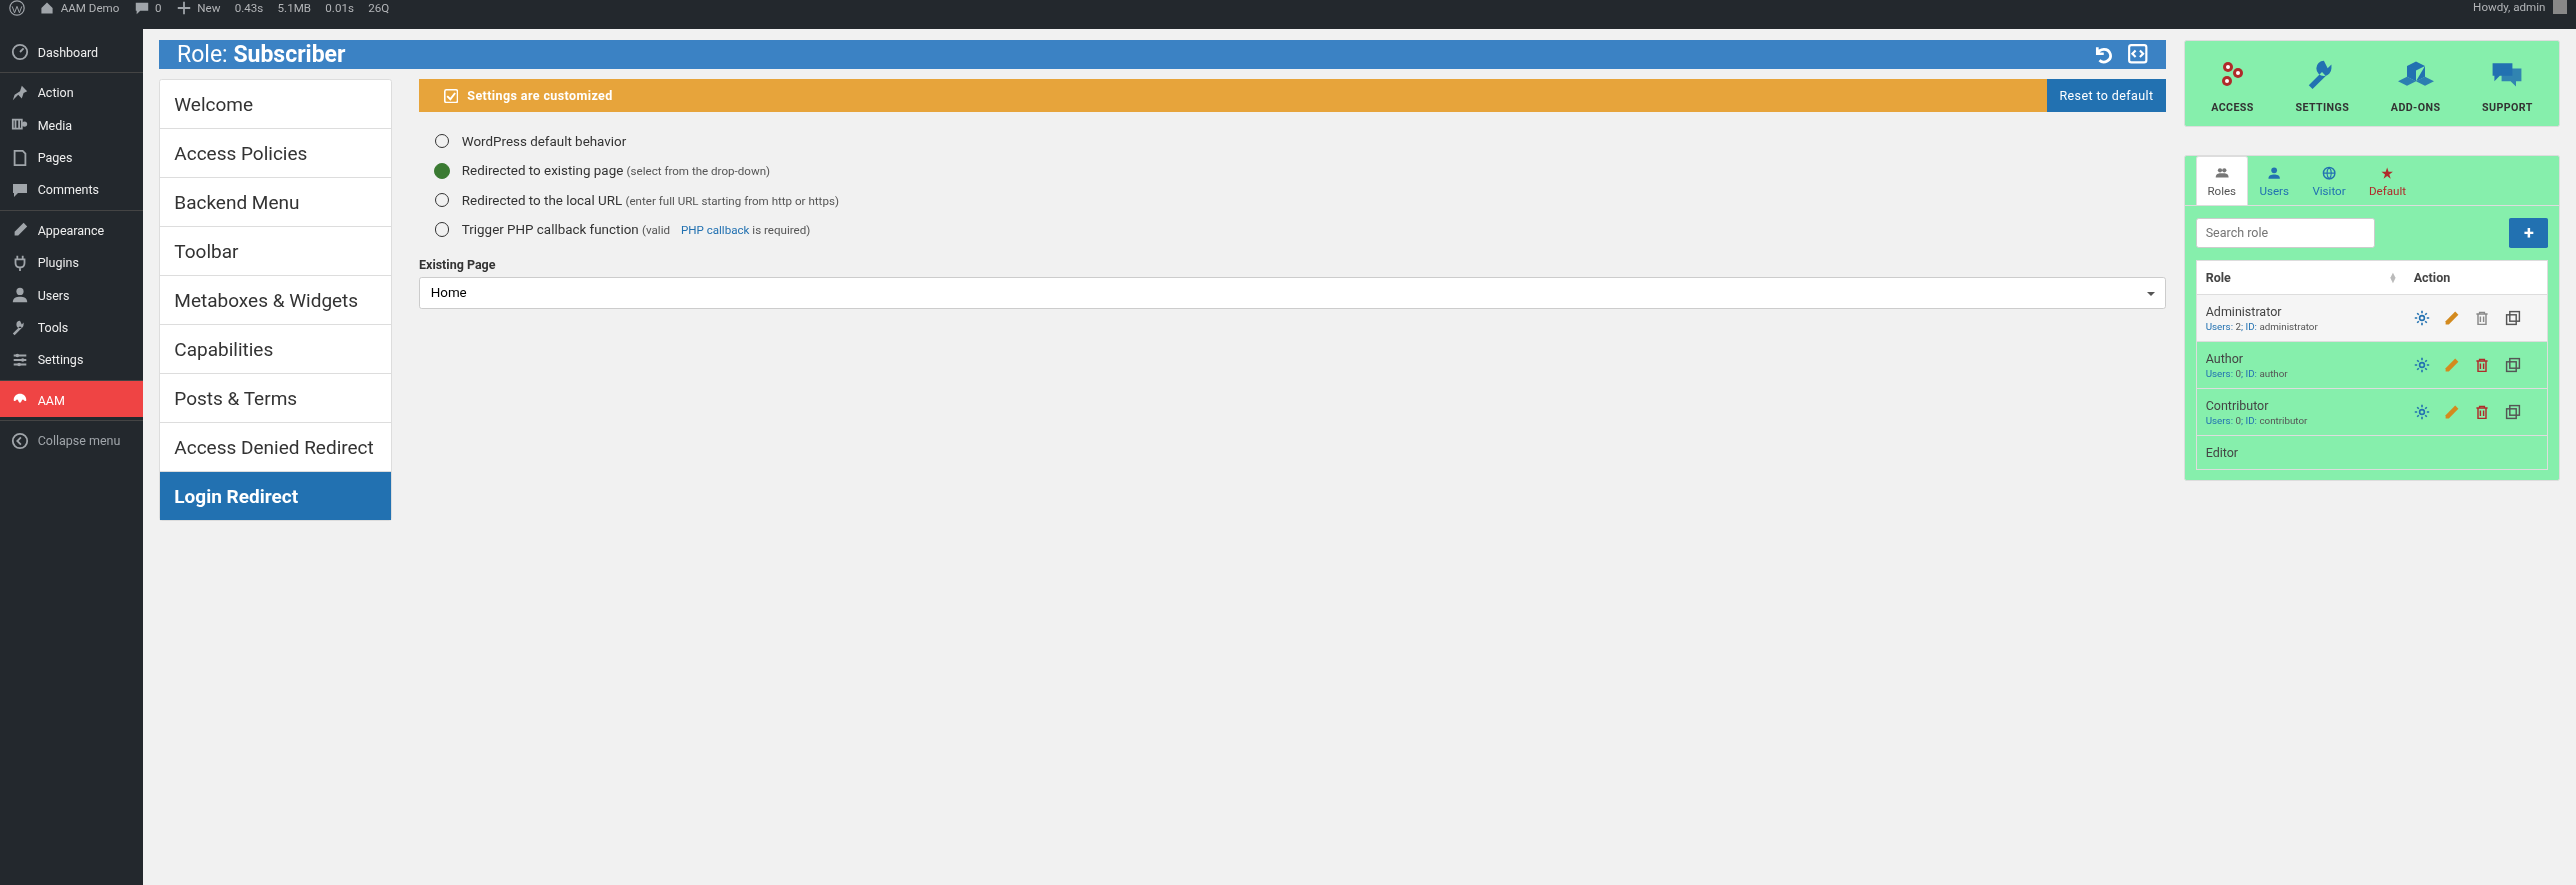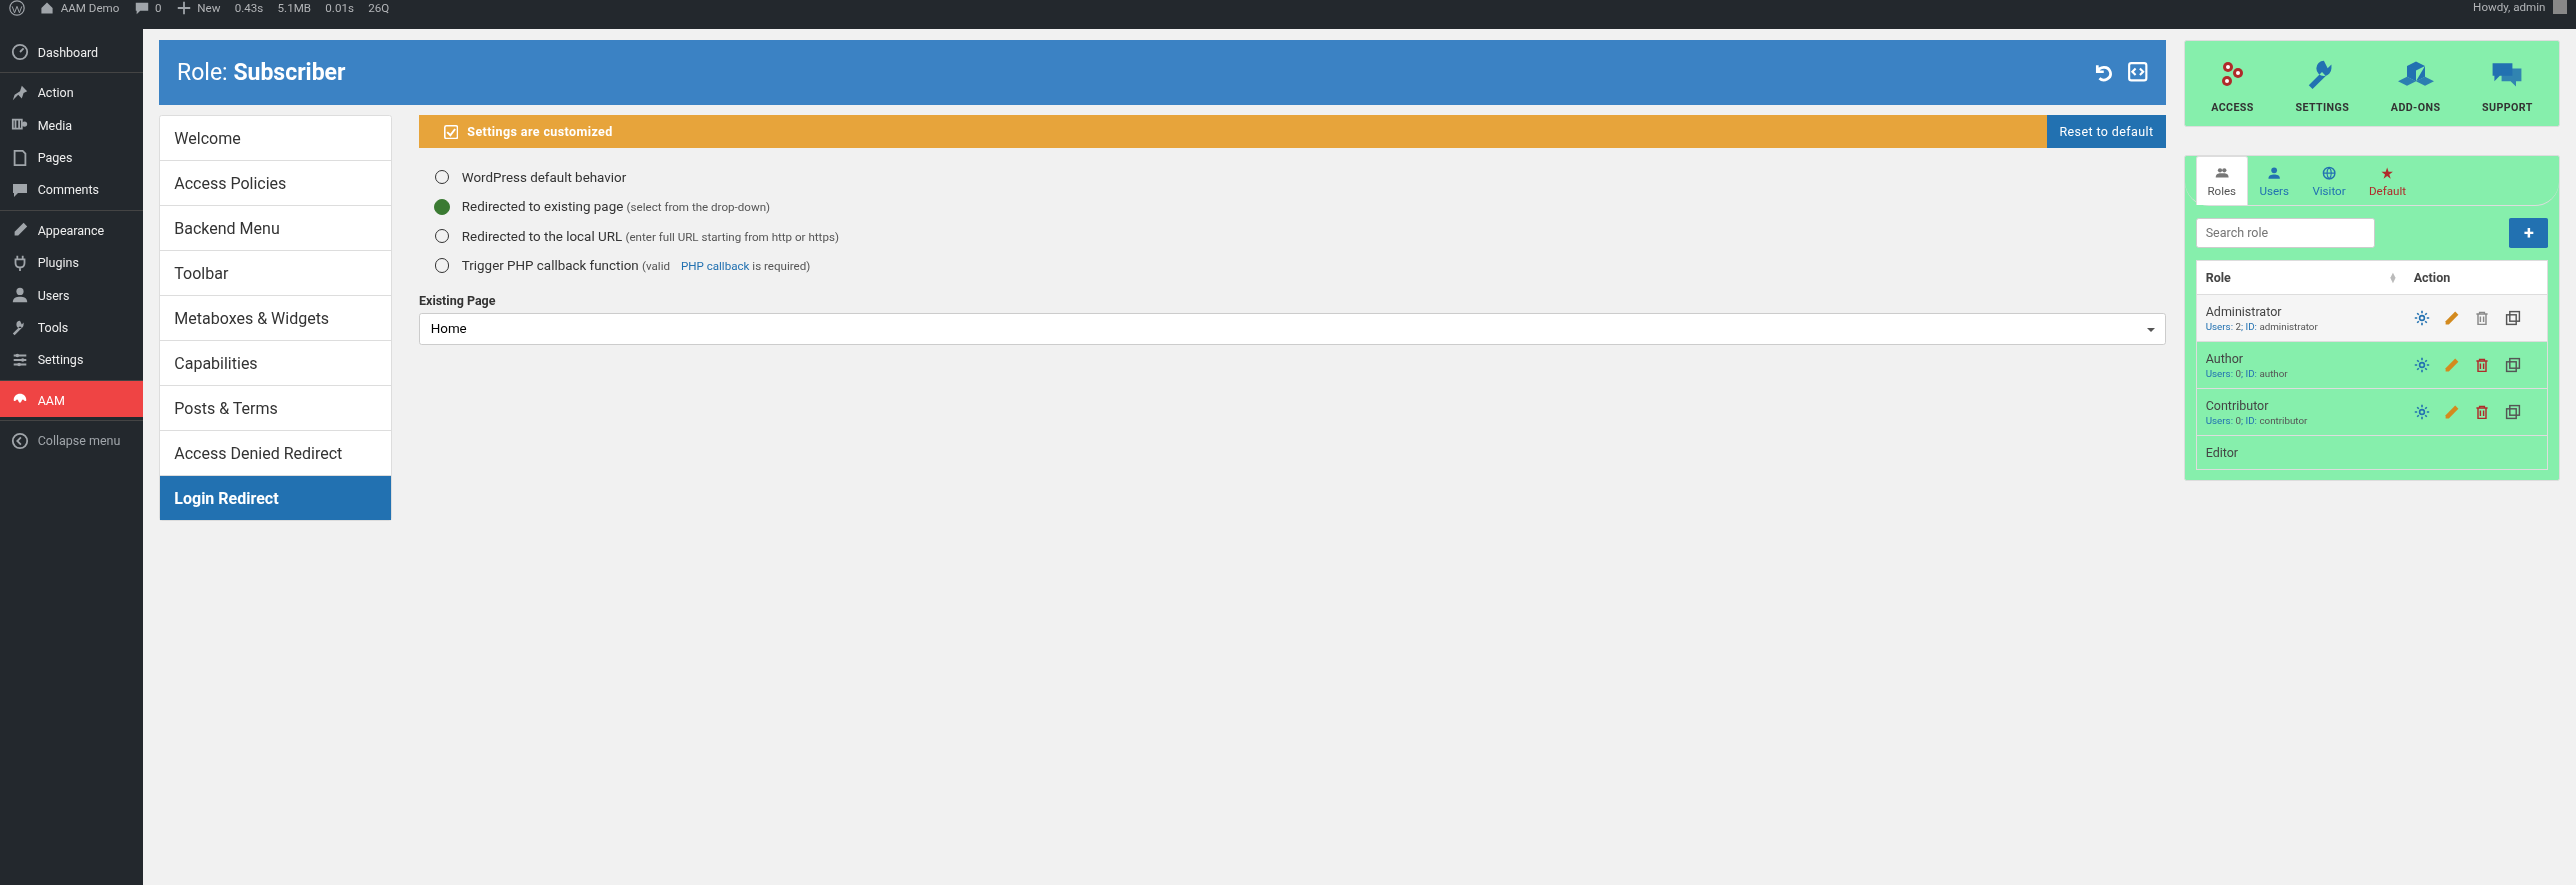--- a/index.html
+++ b/index.html
@@ -23,30 +23,30 @@
 .sidebar .menu-item.active svg { fill: #fff; }
 .sidebar .menu-item.active::after { content: ""; position: absolute; right: -9px; top: 50%; transform: translateY(-50%); border: 9px solid transparent; border-right-color: #f1f1f1; }
 .sidebar .collapse { color: #a0a5aa; }
 
 
 .main { flex: 1; display: flex; gap: 18px; padding: 10.7px 16px; }
 .left-col { flex: 1; }
 .right-col { width: 376px; }
 
 
-.titlebar { background: #3b82c4; color: #fff; padding: 19px 18px; display: flex; align-items: center; justify-content: space-between; border-radius: 0; }
+.titlebar { background: #3b82c4; color: #fff; padding: 1px 18px; display: flex; align-items: center; justify-content: space-between; border-radius: 0; }
 .titlebar h1 { font-size: 23px; font-weight: 400; }
 .titlebar h1 b { font-weight: 700; }
 .titlebar .icons { display: flex; gap: 12.5px; }
 .titlebar .icons svg { width: 21.5px; height: 21.5px; fill: #fff; cursor: pointer; }
 
 
 .panel-row { display: flex; gap: 27px; margin-top: 10.7px; }
 .feature-list { width: 233px; border: 0.9px solid #ddd; border-radius: 2.7px; background: #fff; }
-.feature-list .item { padding: 12.5px 14.3px; font-size: 16px; color: #333; border-top: 0.9px solid #ddd; cursor: pointer; }
+.feature-list .item { padding: 12.5px 14.3px; font-size: 19px; color: #333; border-top: 0.9px solid #ddd; cursor: pointer; }
 .feature-list .item:first-child { border-top: 0; }
 .feature-list .item.active { background: #2271b1; color: #fff; font-weight: 700; }
 
 .settings-panel { flex: 1; }
 .notice { display: flex; align-items: stretch; margin-bottom: 10.7px; }
 .notice-body { background: #e7a43b; color: #fff; flex: 1; padding: 9px 25px; font-weight: 700; letter-spacing: 0.4px; display: flex; align-items: center; gap: 9px; font-size: 12.5px; }
 .notice-btn { background: #2271b1; color: #fff; padding: 9px 12.5px; font-size: 12.5px; cursor: pointer; display: flex; align-items: center; letter-spacing: 0.4px; }
 
 .radio-list { padding: 3.6px 16px; }
 .radio-item { display: flex; align-items: center; gap: 12.5px; padding: 7.2px 0; font-size: 13.4px; color: #333; }
@@ -62,21 +62,21 @@
 
 
 .card { background: #86efac; border: 0.9px solid #ddd; border-radius: 2.7px; margin-bottom: 28px; }
 .top-icons { display: flex; justify-content: space-around; padding: 16px 5.4px 12.5px; }
 .top-icons .ico { text-align: center; cursor: pointer; }
 .top-icons .ico svg { width: 36px; height: 34px; }
 .top-icons .ico .lbl { font-size: 10.7px; font-weight: 700; letter-spacing: 0.4px; margin-top: 7.2px; color: #333; }
 .top-icons .ico.active svg { fill: #b02a2a; }
 .top-icons .ico svg { fill: #2271b1; }
 
-.tabs { display: flex; border-bottom: 0.9px solid #ddd; padding: 0 10.7px; gap: 0; border-radius: 24px; }
+.tabs { display: flex; border-bottom: 0.9px solid #ddd; padding: 0 10.7px; gap: 0; }
 .tabs .tab { padding: 9px 10.7px 7.2px; text-align: center; font-size: 11.6px; cursor: pointer; color: #2271b1; border: 0.9px solid transparent; border-bottom: 0; margin-bottom: -0.9px; }
 .tabs .tab.active { border-color: #ddd; background: #fff; color: #555; border-radius: 2.7px 2.7px 0 0; }
 .tabs .tab.danger { color: #b02a2a; }
 .tabs .tab svg { width: 14.3px; height: 14.3px; display: block; margin: 0 auto 3.6px; }
 .tabs .tab.active svg { fill: #777; }
 .tabs .tab svg { fill: #2271b1; }
 .tabs .tab.danger svg { fill: #b02a2a; }
 
 .search-row { display: flex; gap: 9px; padding: 12.5px 10.7px; }
 .search-row input { flex: 0 0 148px; padding: 6.3px 9px; border: 0.9px solid #ccc; border-radius: 2.7px; font-size: 12.5px; }

